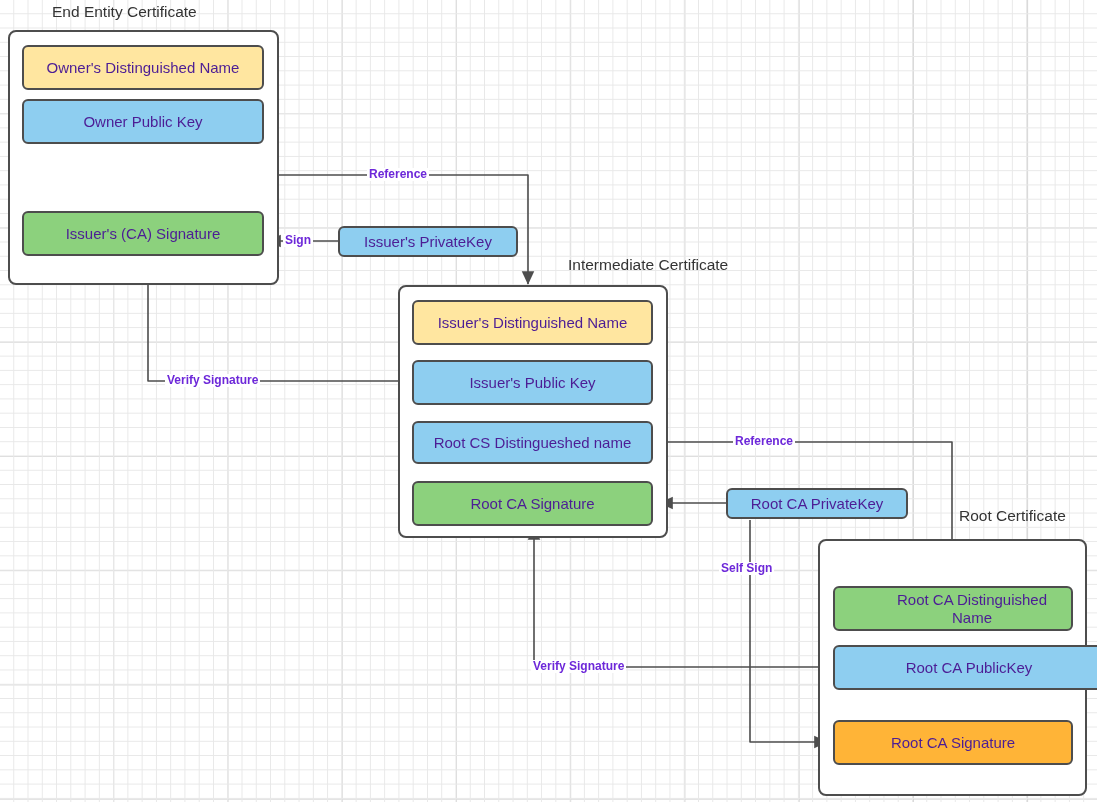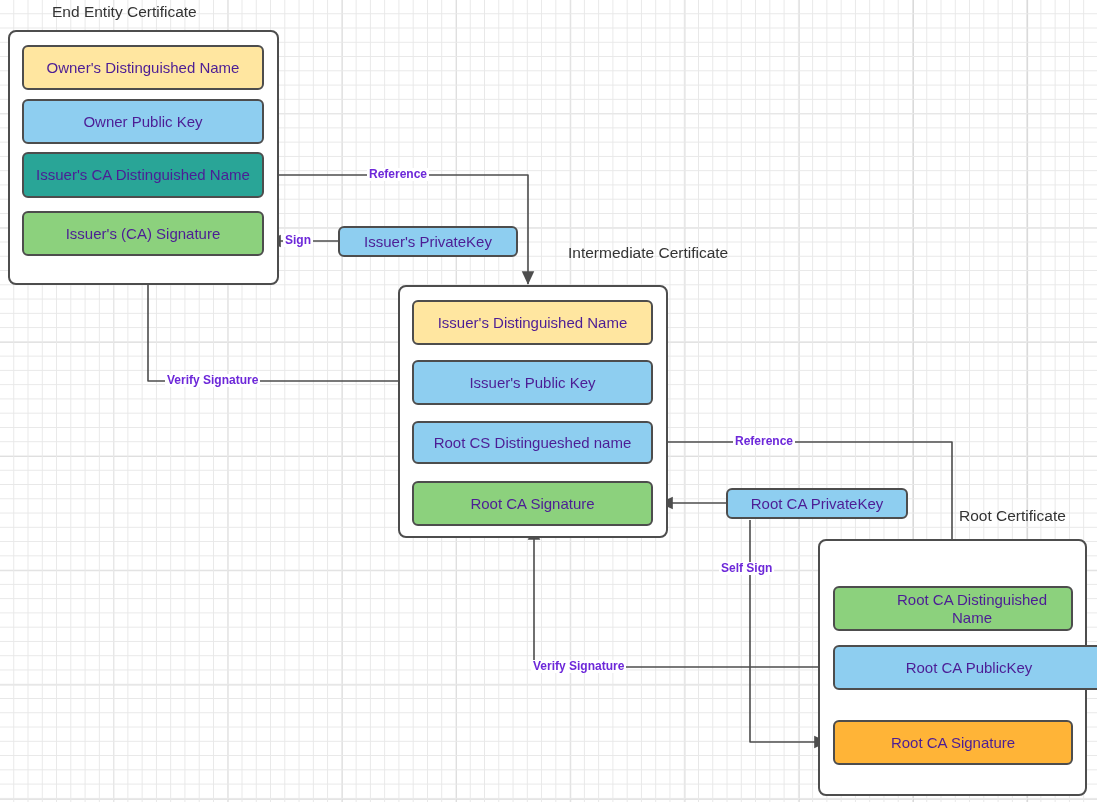--- a/index.html
+++ b/index.html
@@ -108,33 +108,30 @@
   <div class="container-box" style="left:8px; top:30px; width:271px; height:255px;"></div>
 
   <div class="node" style="left:22px; top:45px; width:242px; height:45px; background:#ffe6a0;">
     <span>Owner's Distinguished Name</span>
   </div>
 
   <div class="node" style="left:22px; top:99px; width:242px; height:45px; background:#8ecef0;">
     <span>Owner Public  Key</span>
   </div>
 
-  <div class="node" style="left:22px; top:152px; width:242px; height:46px; background:#29a597;">
-    <span>Issuer's CA Distinguished Name</span>
-  </div>
 
   <div class="node" style="left:22px; top:211px; width:242px; height:45px; background:#8cd17d;">
     <span>Issuer's (CA) Signature</span>
   </div>
 
   <div class="node" style="left:338px; top:226px; width:180px; height:31px; background:#8ecef0;">
     <span>Issuer's PrivateKey</span>
   </div>
 
-  <div class="cert-label" style="left:568px; top:244px;text-align:right;">Intermediate Certificate</div>
+  <div class="cert-label" style="left:568px; top:256px;text-align:right;">Intermediate Certificate</div>
 
   <div class="container-box" style="left:398px; top:285px; width:270px; height:253px;"></div>
 
   <div class="node" style="left:412px; top:300px; width:241px; height:45px; background:#ffe6a0;">
     <span>Issuer's Distinguished Name</span>
   </div>
 
   <div class="node" style="left:412px; top:360px; width:241px; height:45px; background:#8ecef0;">
     <span>Issuer's Public  Key</span>
   </div>

